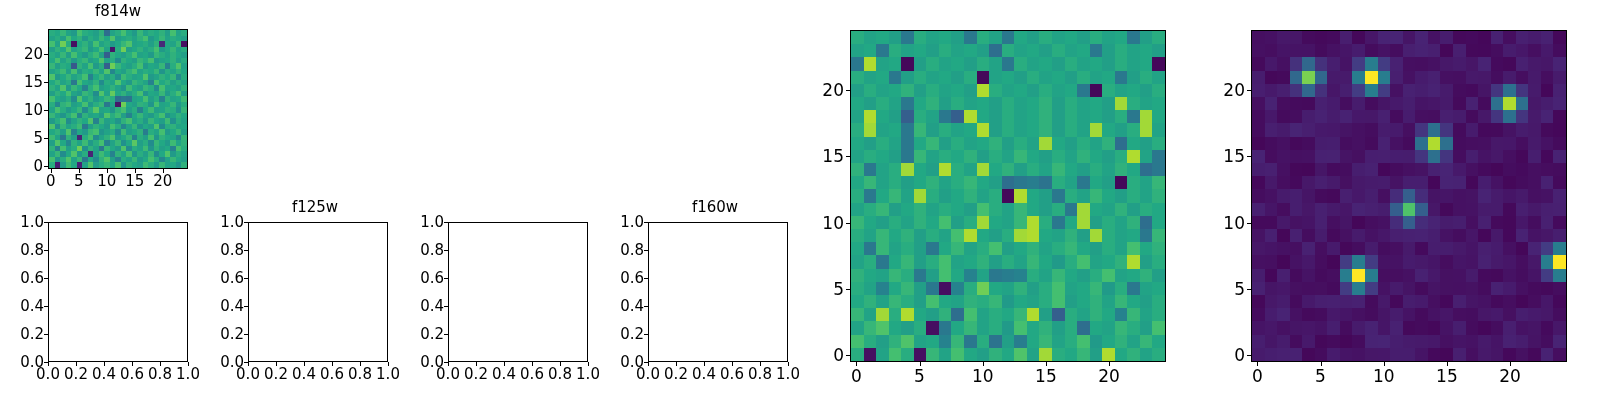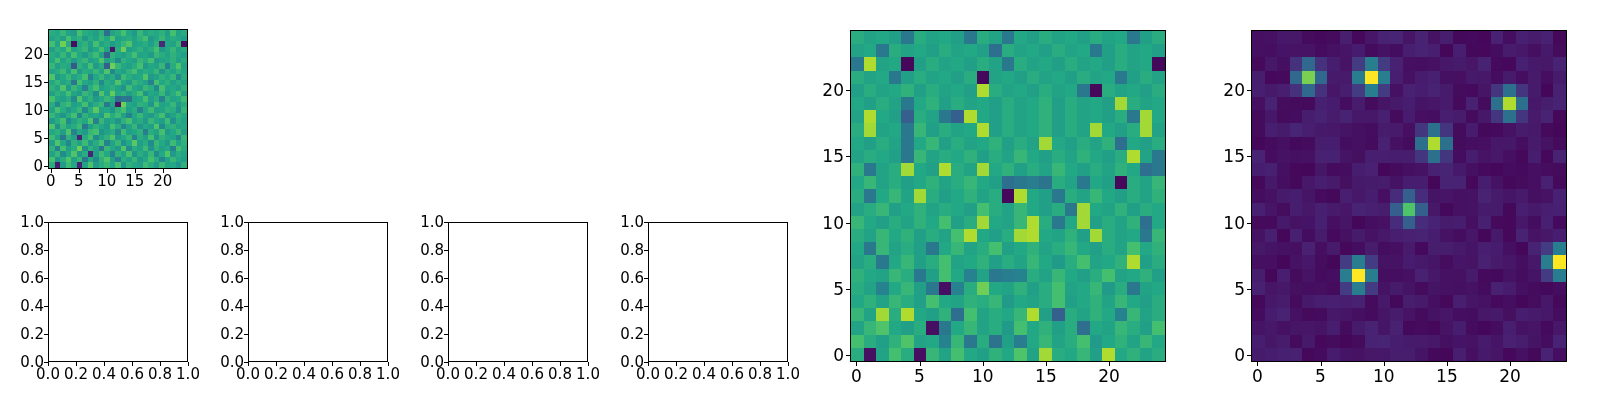--- a/index.html
+++ b/index.html
@@ -63,20 +63,21 @@
     grid-template-rows: repeat(25, 1fr);
   }
   .heat i { display: block; }
 </style>
 </head>
 <body>
 
 <div id="figure">
 
   <div class="panel" style="left:0px; top:0px; width:200px; height:190px;">
+    <div class="panel-title" style="left:0px; top:2px; width:236px; font-size:15px;">f814w</div>
     <div class="axes-box" id="box-f814w" style="left:48px; top:29px; width:140px; height:140px;">
       <div class="heat" id="heat-f814w">
           <i style="background:rgb(41,173,128)"></i>
           <i style="background:rgb(34,168,132)"></i>
           <i style="background:rgb(55,182,120)"></i>
           <i style="background:rgb(34,163,134)"></i>
           <i style="background:rgb(33,154,137)"></i>
           <i style="background:rgb(68,191,112)"></i>
           <i style="background:rgb(41,173,128)"></i>
           <i style="background:rgb(34,168,132)"></i>
@@ -743,20 +744,21 @@
       <div class="tick-label y" style="left: -2px; width: 46px; top: 116px; font-size: 15px;">0.4</div>
       <div class="tick y" style="left: 44px; top: 88px;"></div>
       <div class="tick-label y" style="left: -2px; width: 46px; top: 88px; font-size: 15px;">0.6</div>
       <div class="tick y" style="left: 44px; top: 60px;"></div>
       <div class="tick-label y" style="left: -2px; width: 46px; top: 60px; font-size: 15px;">0.8</div>
       <div class="tick y" style="left: 44px; top: 32px;"></div>
       <div class="tick-label y" style="left: -2px; width: 46px; top: 32px; font-size: 15px;">1.0</div>
     </div>
 
   <div class="panel" style="left:200px; top:190px; width:200px; height:210px;">
+    <div class="panel-title" style="left:0px; top:8px; width:230px; font-size:15px;">f125w</div>
     <div class="axes-box" style="left:48px; top:32px; width:140px; height:140px;"></div>
   <div class="tick x" style="left: 48px; top: 172px;"></div>
       <div class="tick-label x" style="left: 48px; top: 177px; font-size: 15px;">0.0</div>
       <div class="tick x" style="left: 76px; top: 172px;"></div>
       <div class="tick-label x" style="left: 76px; top: 177px; font-size: 15px;">0.2</div>
       <div class="tick x" style="left: 104px; top: 172px;"></div>
       <div class="tick-label x" style="left: 104px; top: 177px; font-size: 15px;">0.4</div>
       <div class="tick x" style="left: 132px; top: 172px;"></div>
       <div class="tick-label x" style="left: 132px; top: 177px; font-size: 15px;">0.6</div>
       <div class="tick x" style="left: 160px; top: 172px;"></div>
@@ -799,20 +801,21 @@
       <div class="tick-label y" style="left: -2px; width: 46px; top: 116px; font-size: 15px;">0.4</div>
       <div class="tick y" style="left: 44px; top: 88px;"></div>
       <div class="tick-label y" style="left: -2px; width: 46px; top: 88px; font-size: 15px;">0.6</div>
       <div class="tick y" style="left: 44px; top: 60px;"></div>
       <div class="tick-label y" style="left: -2px; width: 46px; top: 60px; font-size: 15px;">0.8</div>
       <div class="tick y" style="left: 44px; top: 32px;"></div>
       <div class="tick-label y" style="left: -2px; width: 46px; top: 32px; font-size: 15px;">1.0</div>
     </div>
 
   <div class="panel" style="left:600px; top:190px; width:200px; height:210px;">
+    <div class="panel-title" style="left:0px; top:8px; width:230px; font-size:15px;">f160w</div>
     <div class="axes-box" style="left:48px; top:32px; width:140px; height:140px;"></div>
   <div class="tick x" style="left: 48px; top: 172px;"></div>
       <div class="tick-label x" style="left: 48px; top: 177px; font-size: 15px;">0.0</div>
       <div class="tick x" style="left: 76px; top: 172px;"></div>
       <div class="tick-label x" style="left: 76px; top: 177px; font-size: 15px;">0.2</div>
       <div class="tick x" style="left: 104px; top: 172px;"></div>
       <div class="tick-label x" style="left: 104px; top: 177px; font-size: 15px;">0.4</div>
       <div class="tick x" style="left: 132px; top: 172px;"></div>
       <div class="tick-label x" style="left: 132px; top: 177px; font-size: 15px;">0.6</div>
       <div class="tick x" style="left: 160px; top: 172px;"></div>

